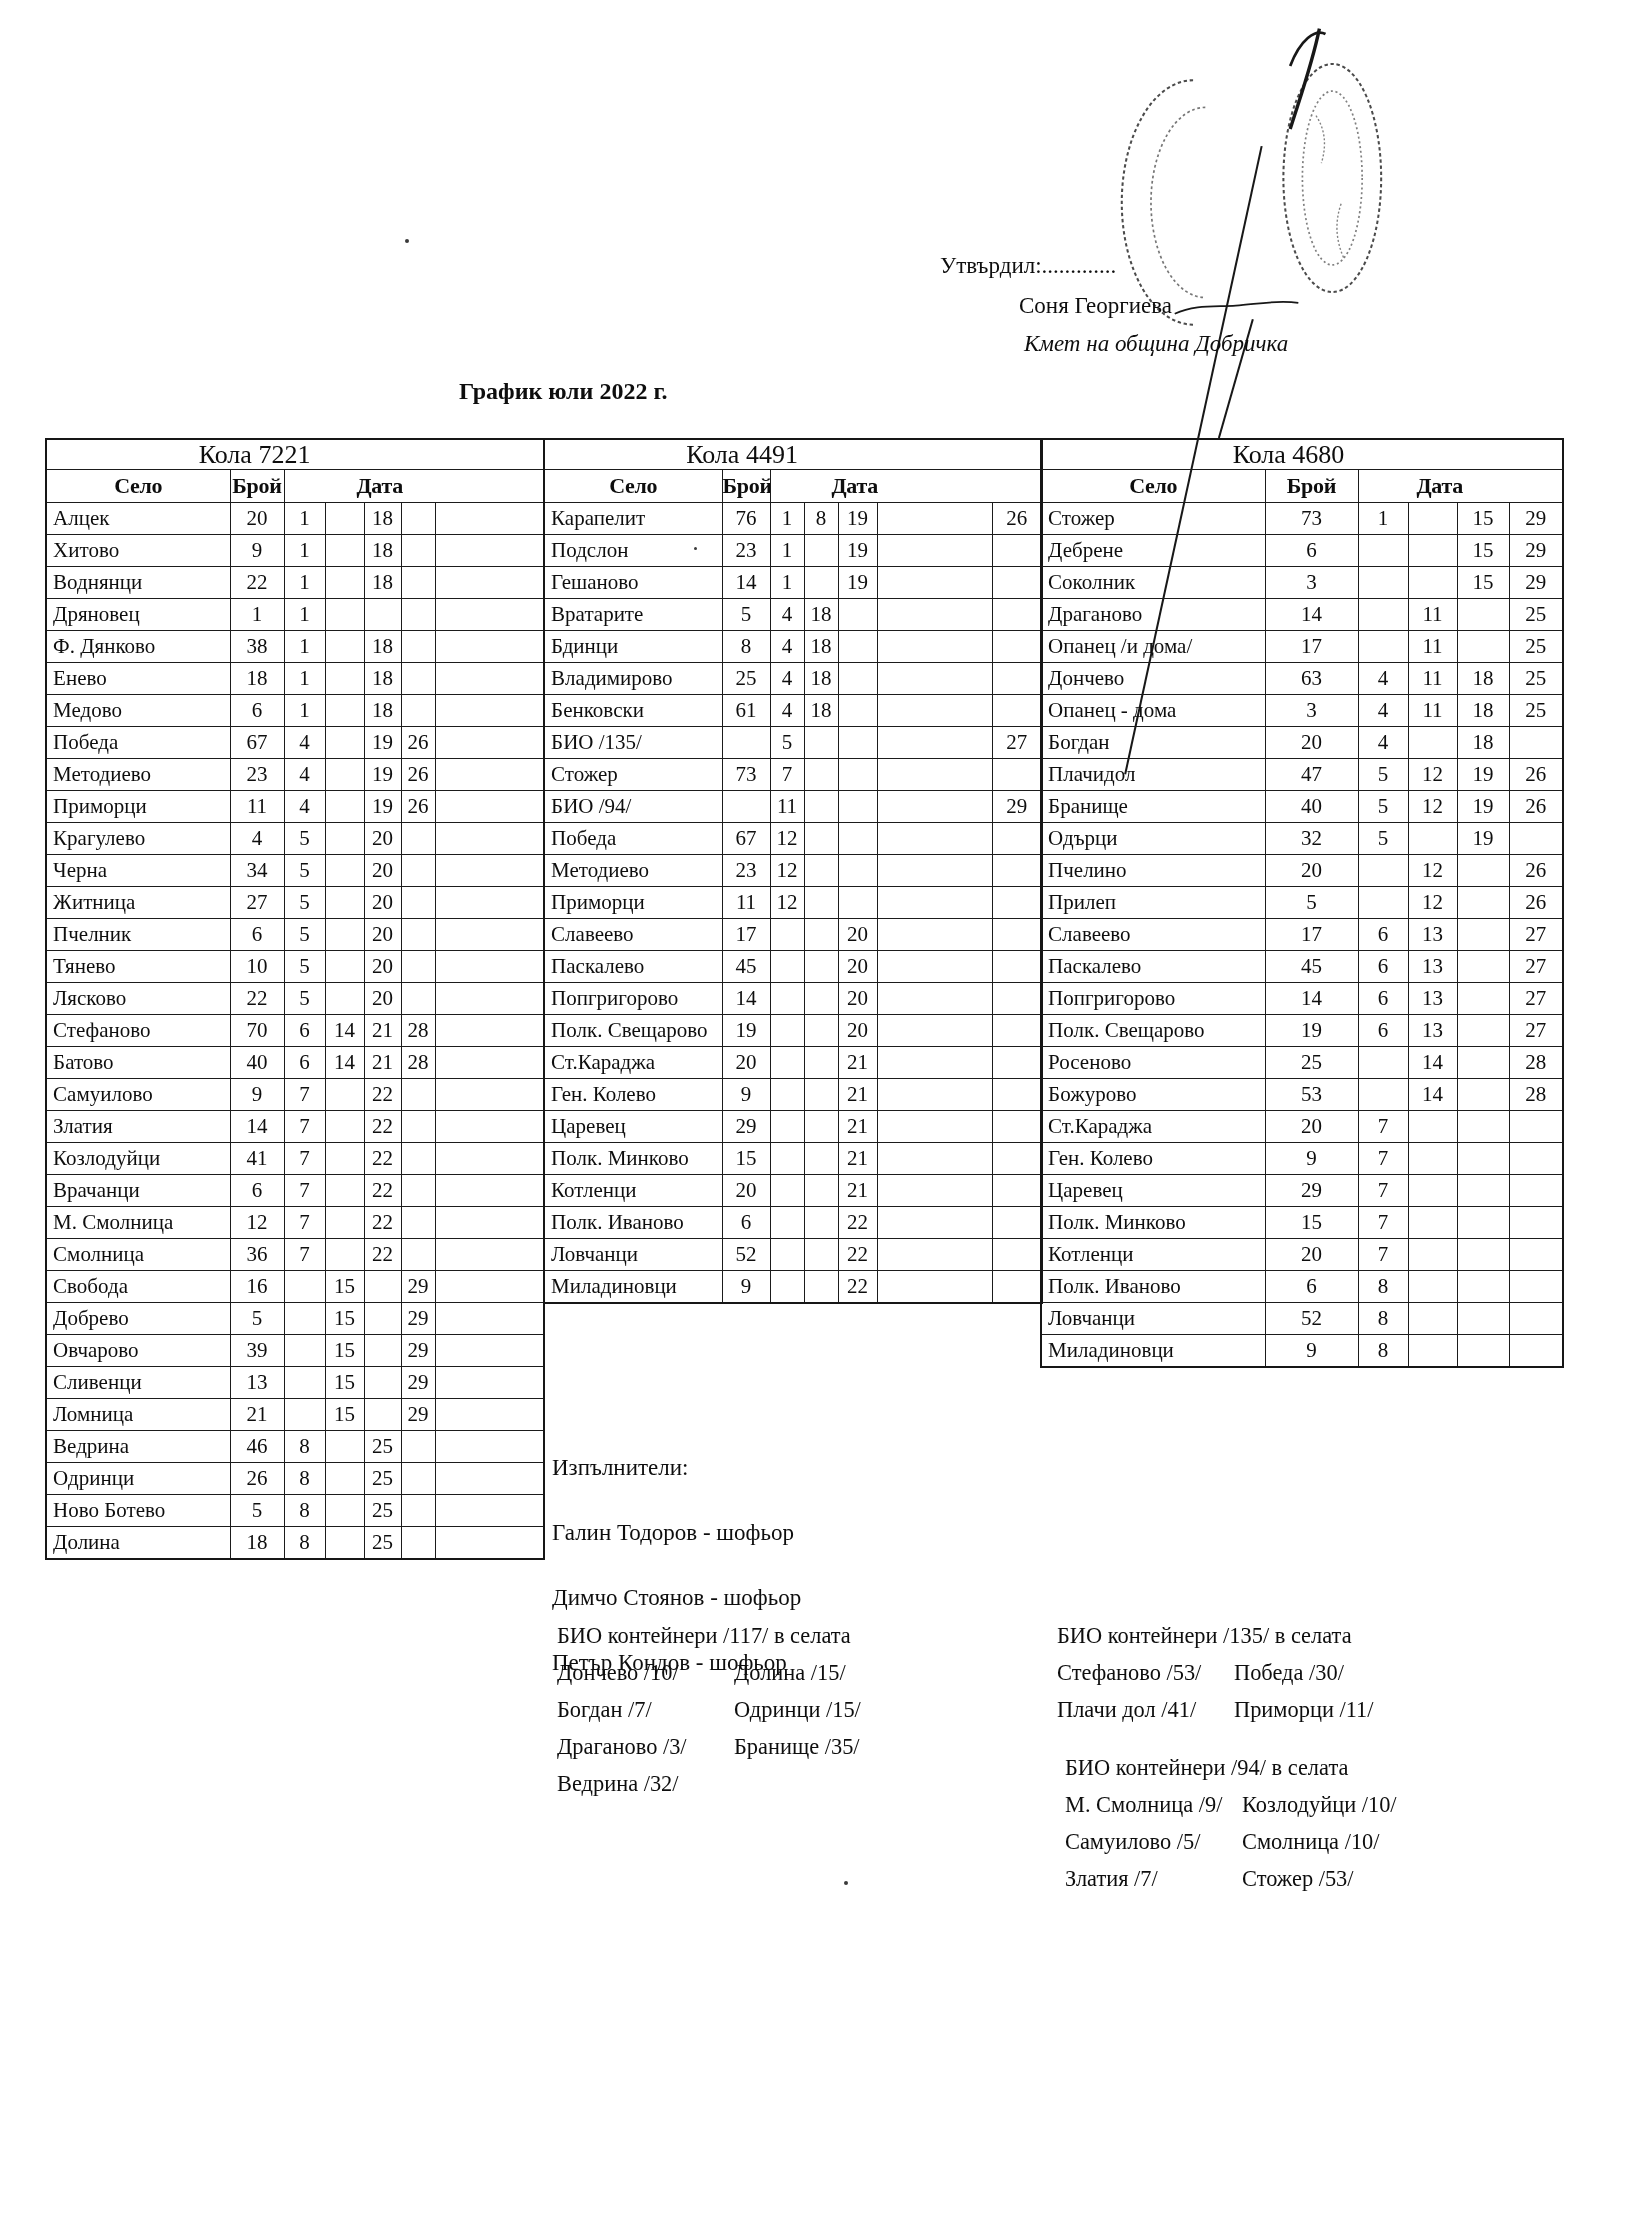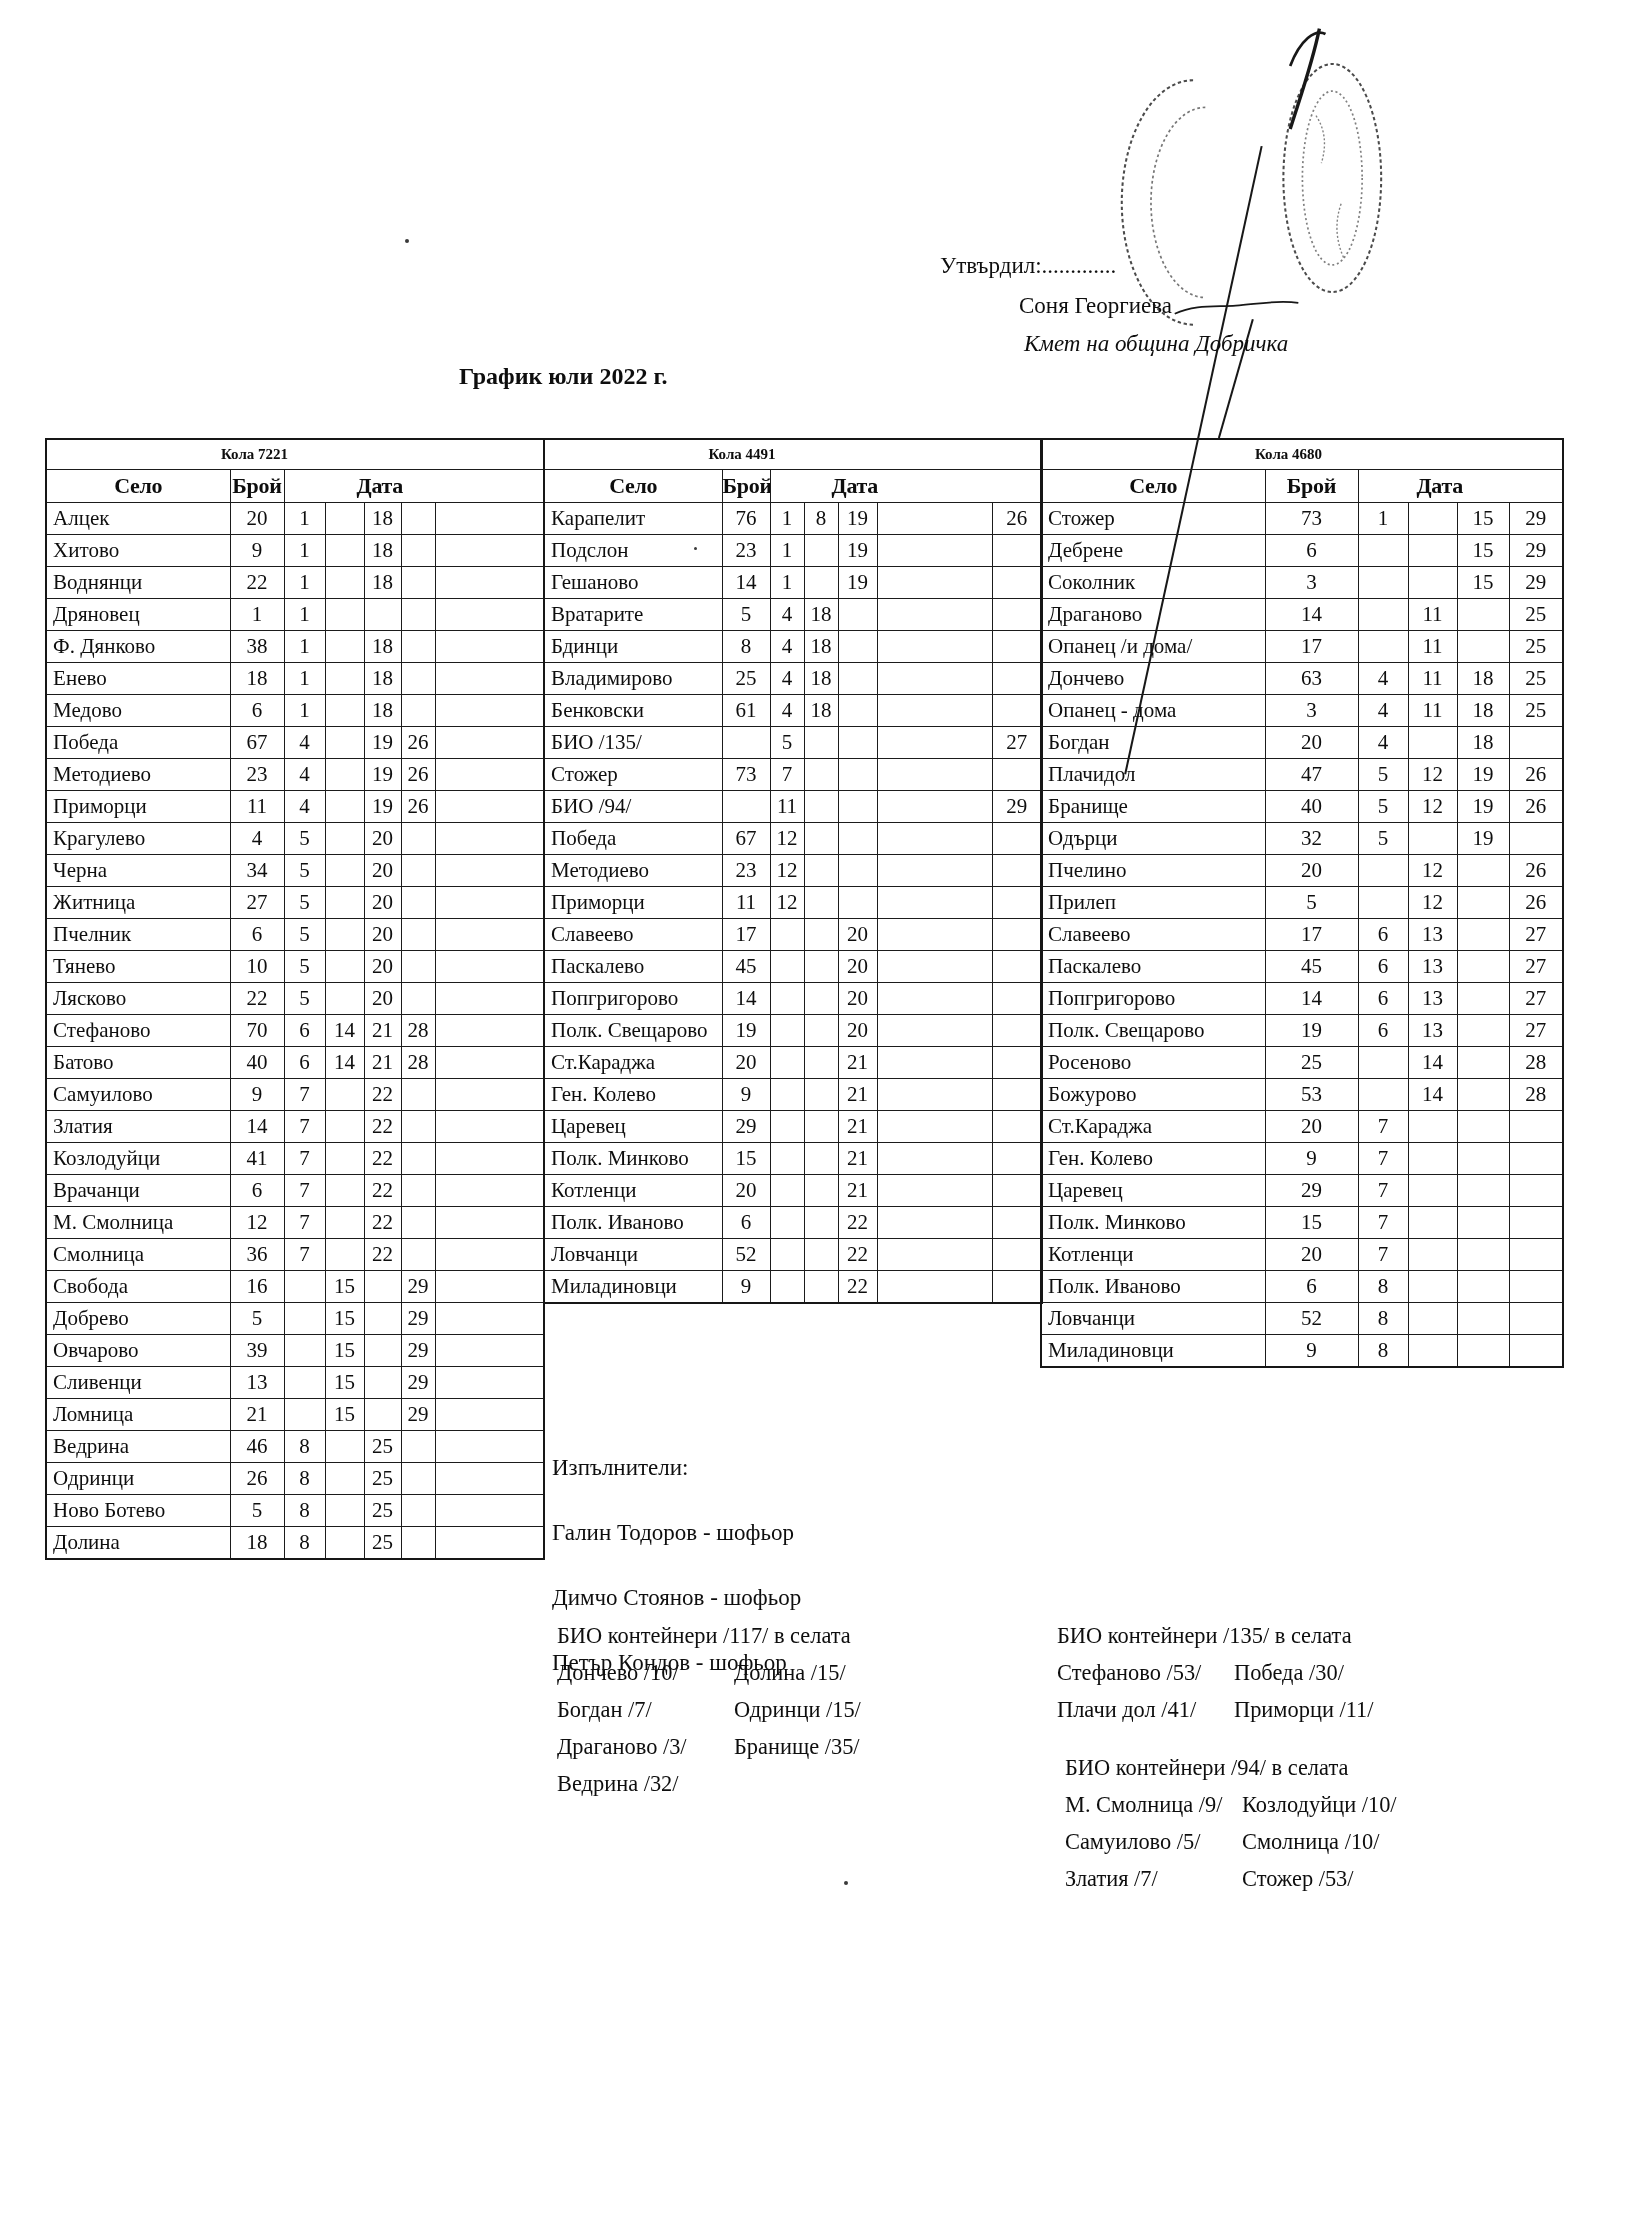--- a/index.html
+++ b/index.html
@@ -6,34 +6,34 @@
   body{
     width:1646px;height:2239px;background:#ffffff;
     font-family:"Liberation Serif","DejaVu Serif",serif;
     color:#0e0e0e;position:relative;overflow:hidden;
   }
   .abs{position:absolute;white-space:nowrap;}
   
   .approval-label{left:940px;top:253px;font-size:23px;}
   .approver-name{left:1019px;top:293px;font-size:23px;}
   .approver-role{left:1024px;top:331px;font-size:23px;font-style:italic;}
-  .doc-title{left:459px;top:363px;font-size:24px;font-weight:bold;}
+  .doc-title{left:459px;top:378px;font-size:24px;font-weight:bold;}
   
   table.sched{
     position:absolute;top:438px;border-collapse:collapse;table-layout:fixed;
     border:2.7px solid #161616;
   }
   #t0{left:45px;width:499px;}
   #t1{left:543px;width:497px;}
   #t2{left:1040px;width:521px;}
   .sched th,.sched td{
     border:1.4px solid #1b1b1b;overflow:hidden;white-space:nowrap;
     padding:0;line-height:1.05;
   }
-  .sched .title-row th{height:29px;font-size:15px;font-weight:bold;text-align:center;}
+  .sched .title-row th{height:29px;font-size:26px;font-weight:normal;text-align:center;}
   .sched .head-row th{height:32px;font-size:22px;font-weight:bold;text-align:center;letter-spacing:-0.3px;}
   .sched td{height:31px;font-size:21px;}
   .sched td.village{text-align:left;padding-left:6.1px;}
   .sched td.count,.sched td.date{text-align:center;}
   
   .executors{left:552px;top:1420px;font-size:23px;line-height:35px;}
   .executors div{white-space:nowrap;margin-top:30px;}
   
   .bio-list{font-size:22.4px;line-height:37px;}
   #bio117{left:557px;top:1617px;}

